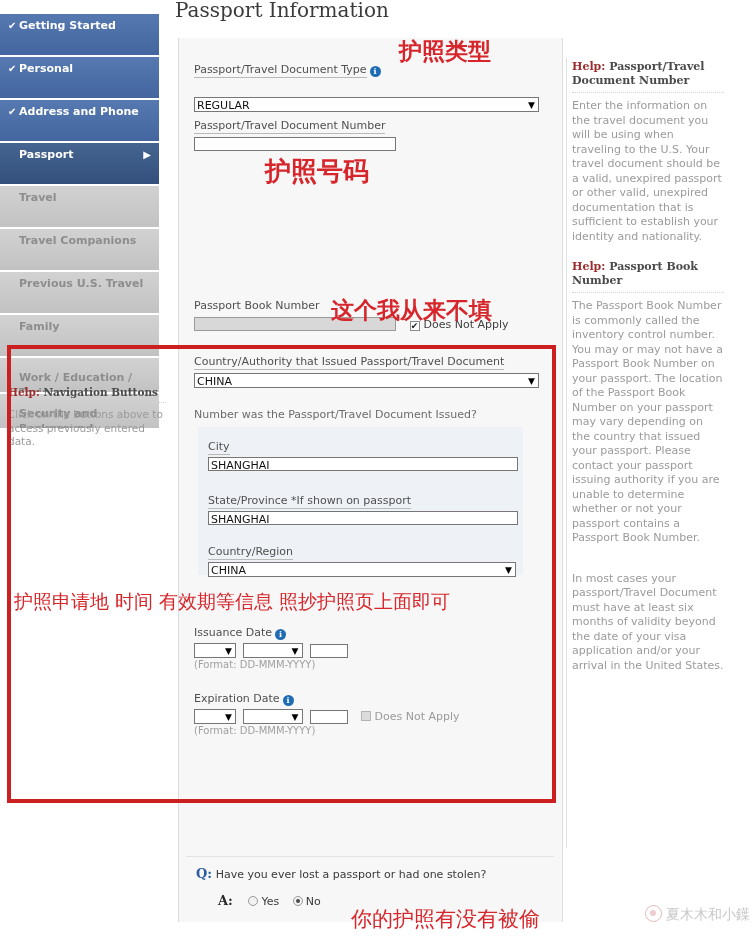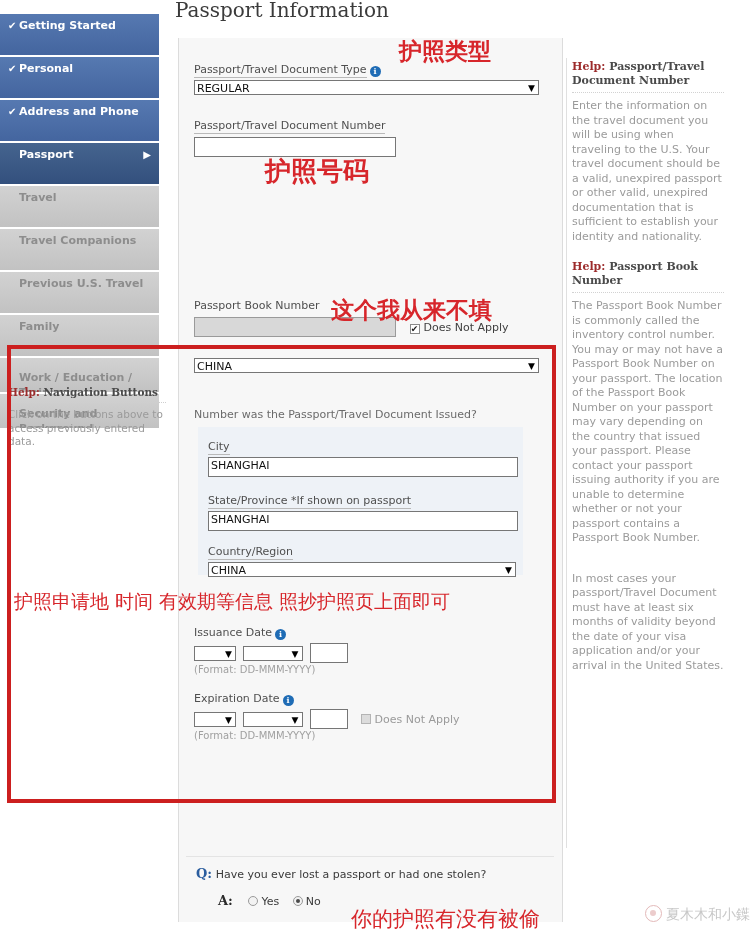--- a/index.html
+++ b/index.html
@@ -92,21 +92,21 @@
     color:#111;
     padding:1px 2px;
     box-sizing:border-box;
     position:relative;
     line-height:13px;
   }
   .sel .arrow{
     position:absolute;right:3px;top:1px;font-size:9px;color:#000;line-height:13px;
   }
   .txt{
-    height:20px;border:1px solid #767676;background:#fff;
+    height:14px;border:1px solid #767676;background:#fff;
     font-size:11px;color:#111;padding:1px 2px;box-sizing:border-box;line-height:13px;
   }
   .txt.disabled{background:#d8d8d8;border:1px solid #9a9a9a;}
   .info-i{
     display:inline-block;width:11px;height:11px;border-radius:50%;
     background:#1f6cb5;color:#fff;font-size:8px;font-weight:bold;
     text-align:center;line-height:11px;
     font-family:"DejaVu Serif","Liberation Serif",serif;
     vertical-align:-1px;
     margin-left:3px;
@@ -235,21 +235,21 @@
     </div>
     <div class="help-body">Click on the buttons above to access previously entered data.</div>
   </div>
 
   <div id="main"></div>
 
   <div id="page-title">Passport Information</div>
 
   <div class="field" style="left:194px;top:63px;">
     <span class="flabel">Passport/Travel Document Type</span><span class="info-i">i</span>
-    <div class="sel" style="width:345px;margin-top:2px;">
+    <div class="sel" style="width:345px;margin-top:19px;">
       <span>REGULAR</span>
       <span class="arrow">▼</span>
     </div>
   </div>
 
   <div class="field" style="left:194px;top:119px;">
     <span class="flabel">Passport/Travel Document Number</span>
     <div class="txt" style="width:202px;margin-top:3px;"></div>
   </div>
 
@@ -257,20 +257,21 @@
     <span class="flabel nb">Passport Book Number</span>
     <div style="margin-top:4px;white-space:nowrap;">
       <div class="txt disabled" style="width:202px;display:inline-block;vertical-align:middle;"></div>
       <span style="display:inline-block;vertical-align:middle;margin-left:10px;">
         <span class="cb checked"></span><span class="cbl">Does Not Apply</span>
       </span>
     </div>
   </div>
 
   <div class="field" style="left:194px;top:355px;">
+    <span class="flabel">Country/Authority that Issued Passport/Travel Document</span>
     <div class="sel" style="width:345px;margin-top:3px;">
       <span>CHINA</span>
       <span class="arrow">▼</span>
     </div>
   </div>
 
   <div class="field" style="left:194px;top:408px;">
     <span style="font-size:11px;color:#6b6b6b;">Number was the Passport/Travel Document Issued?</span>
   </div>
 

